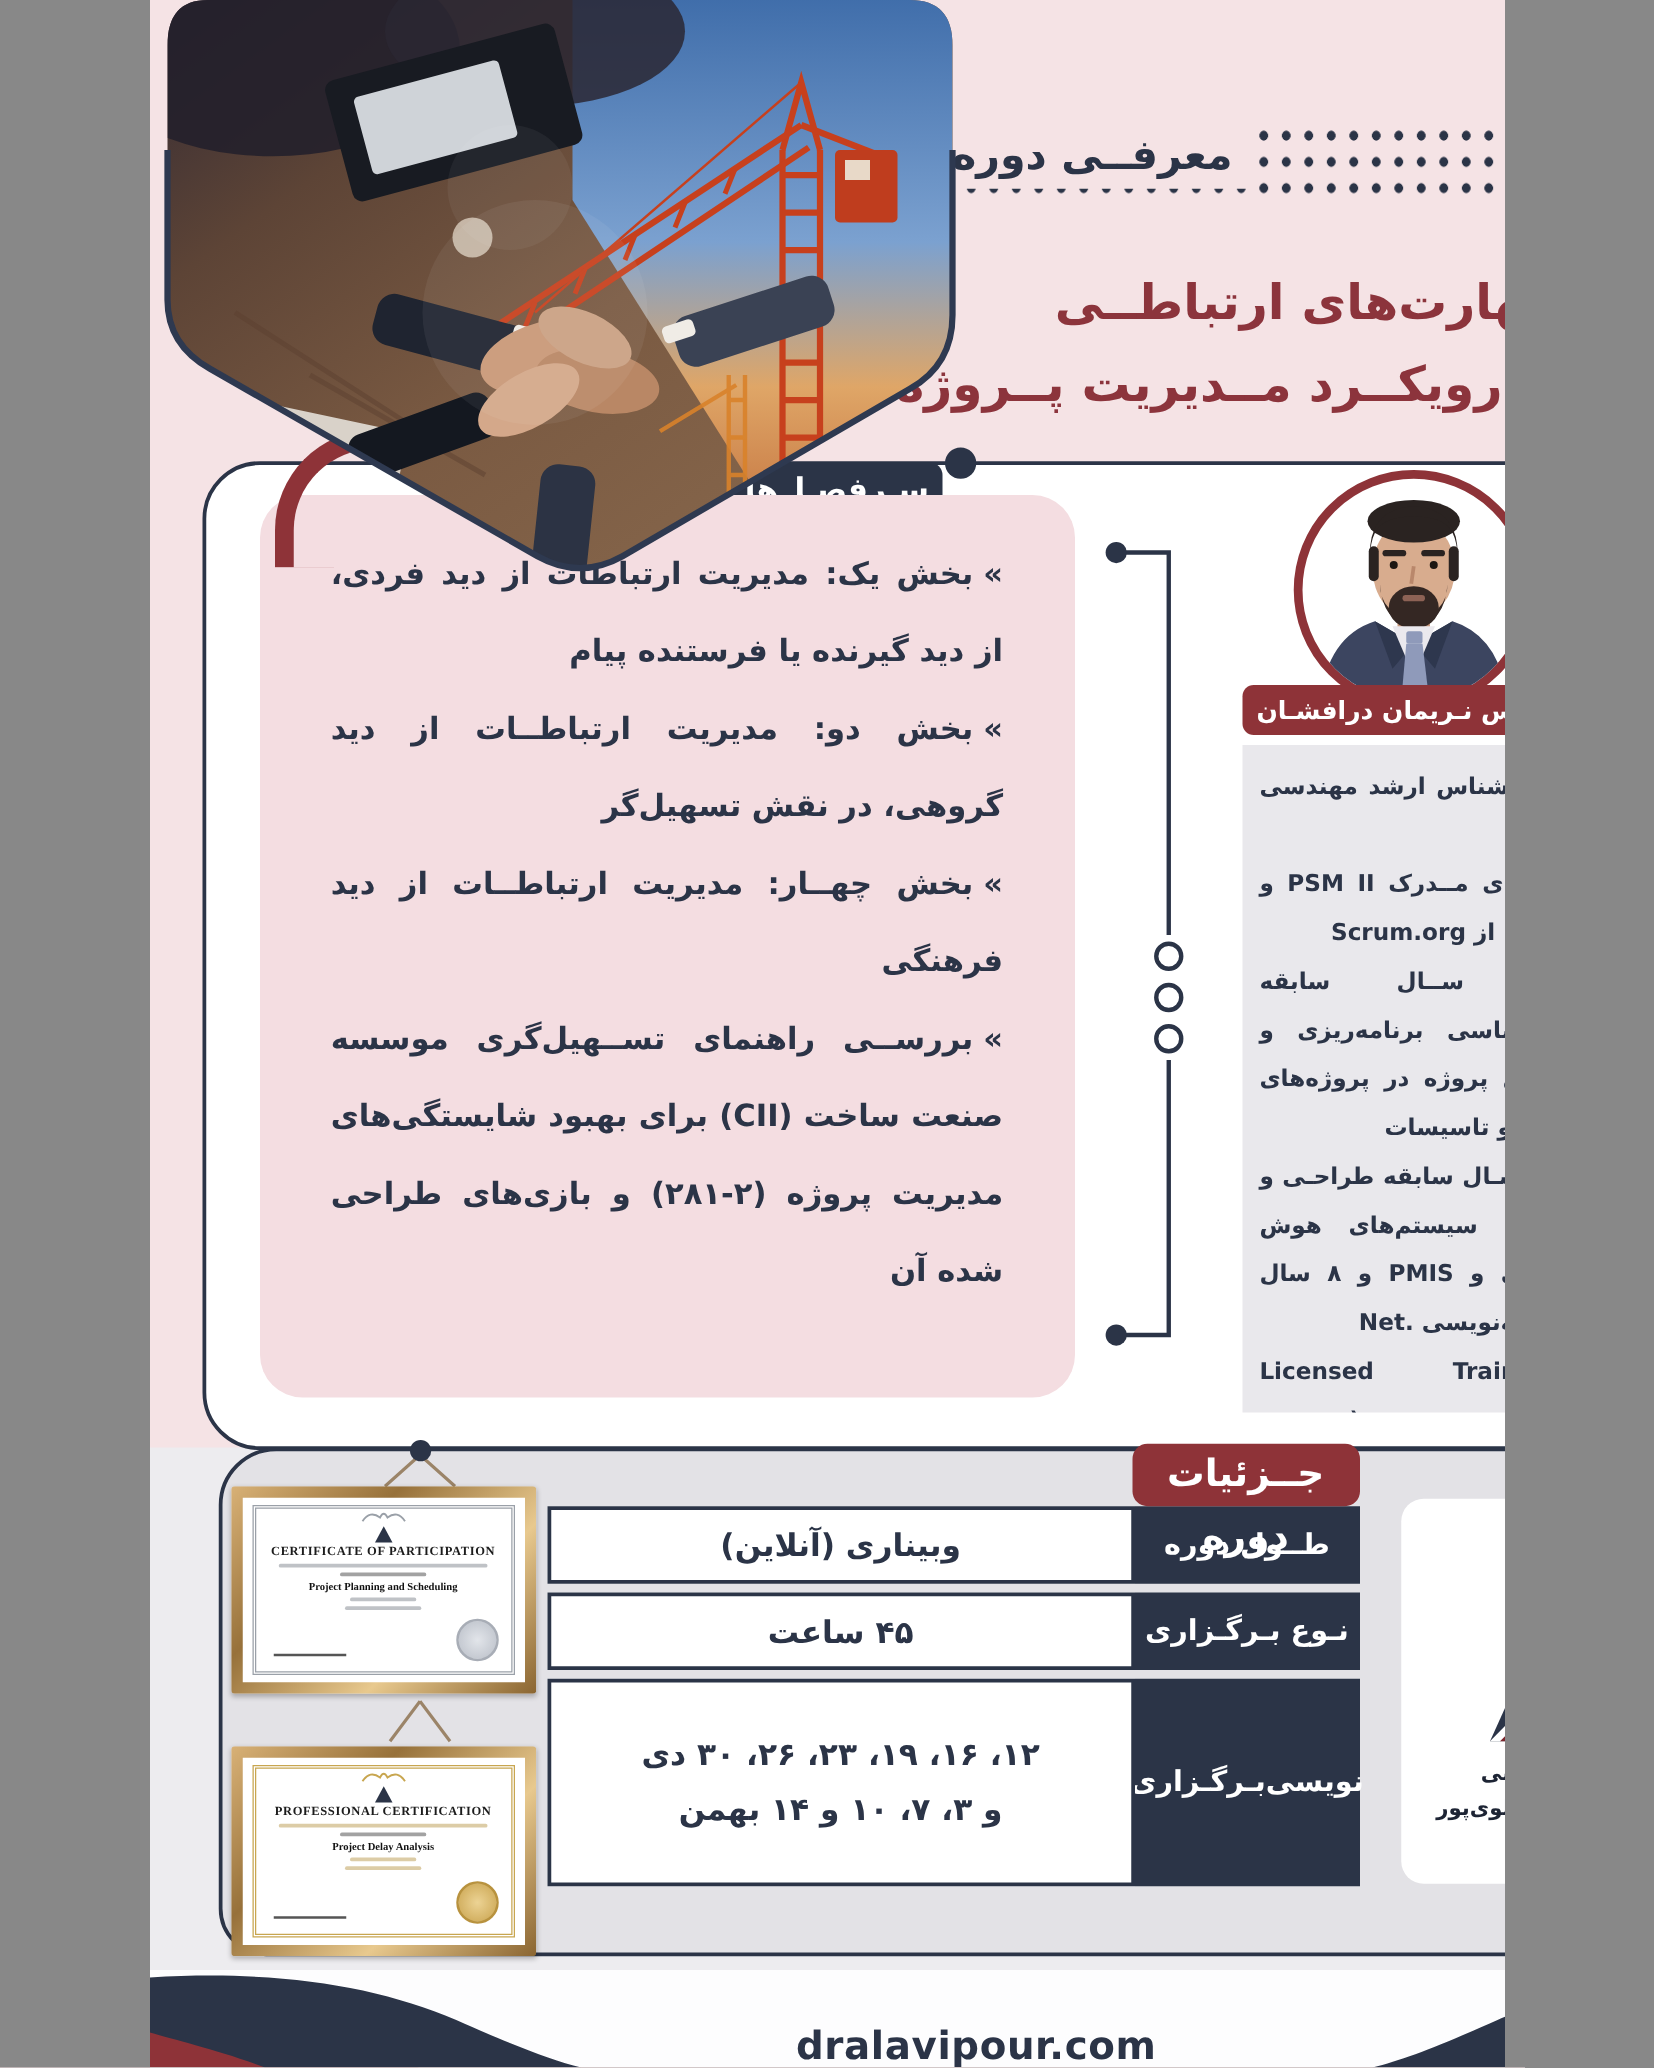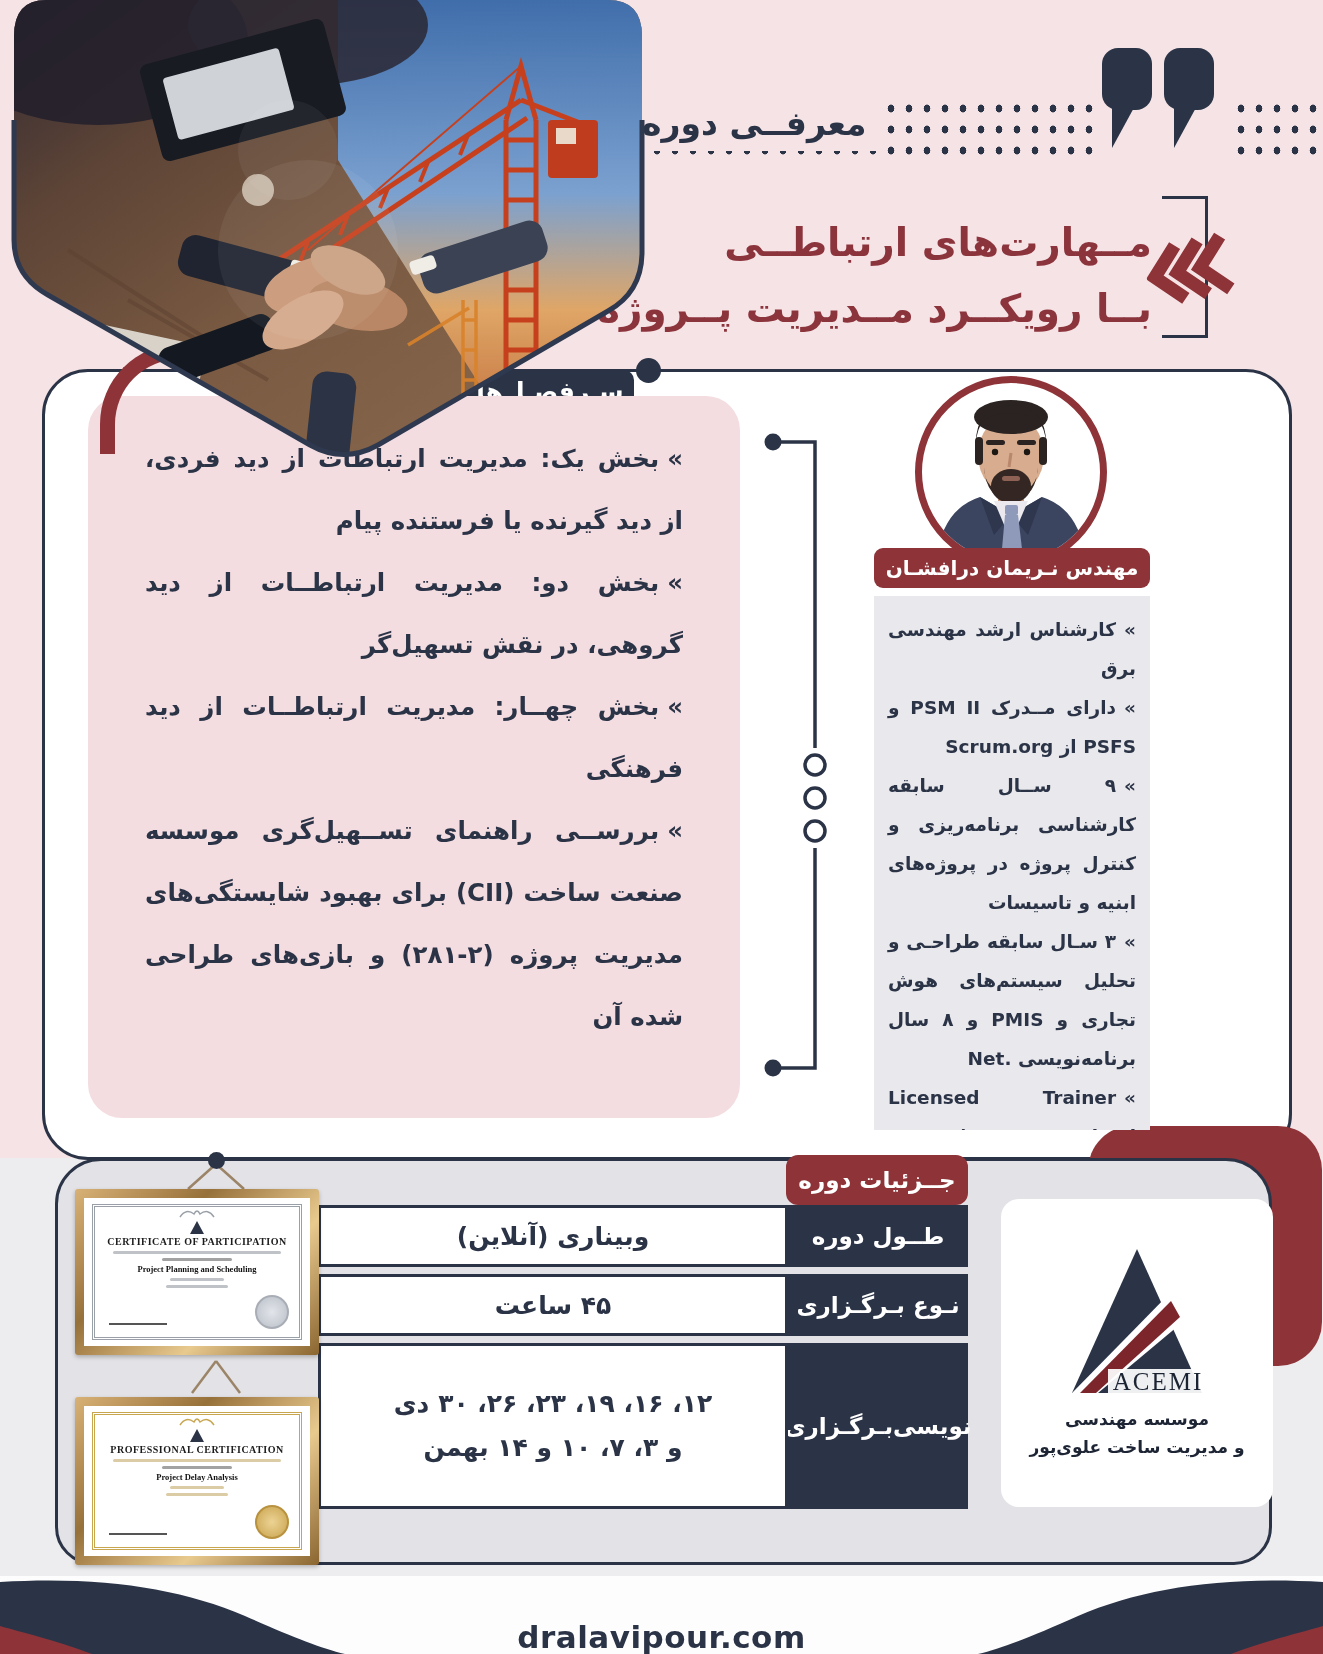--- a/index.html
+++ b/index.html
@@ -1,18 +1,18 @@
 <!DOCTYPE html>
 <html lang="fa"><head>
 <meta charset="utf-8">
 <style>
   * { margin:0; padding:0; box-sizing:border-box; }
   body { background:#888; }
   .page {
-    position:relative; width:1323px; height:1654px; margin:0 auto;
+    position:relative; width:1084px; height:1654px; margin:0 auto;
     background:#f5e3e5; overflow:hidden;
     font-family:"DejaVu Sans", sans-serif; color:#2b3447;
   }
   
   .collage { position:absolute; left:8px; top:0; z-index:5; }
   .red-arc {
     position:absolute; left:100px; top:344px; width:250px; height:110px; z-index:4;
     border-top:15px solid #8e3338; border-left:15px solid #8e3338;
     border-top-left-radius:80px;
   }
@@ -83,38 +83,38 @@
   
   .lower-strip { position:absolute; left:0; top:1158px; width:1323px; height:418px; background:#edecef; z-index:1; }
   .red-corner { position:absolute; left:1088px; top:1126px; width:234px; height:240px; background:#8e3338; border-radius:44px; z-index:2; }
   .details-section {
     position:absolute; left:55px; top:1158px; width:1217px; height:407px; z-index:3;
     background:#e3e2e6; border:3px solid #2b3447; border-radius:46px 46px 38px 38px;
   }
   .details-badge {
     position:absolute; left:728px; top:-6px; width:182px; height:50px; z-index:2;
     background:#8e3338; border-radius:12px; color:#fff; text-align:center;
-    font-size:23px; font-weight:800; line-height:50px; direction:rtl;
+    font-size:30px; font-weight:800; line-height:50px; direction:rtl;
   }
   .hdr-col { position:absolute; left:730px; top:44px; width:180px; display:flex; flex-direction:column; gap:7px; }
   .hcell {
     background:#2b3447; color:#fff; font-size:23px; font-weight:800; direction:rtl;
     display:flex; align-items:center; justify-content:center;
   }
   .val-col { position:absolute; left:260px; top:44px; width:470px; display:flex; flex-direction:column; gap:7px; }
   .vcell {
     background:#fff; border:3px solid #2b3447; color:#2b3447;
     font-size:25px; font-weight:800; direction:rtl; text-align:center;
     display:flex; flex-direction:column; align-items:center; justify-content:center;
   }
   .h62 { height:62px; } .h166 { height:166px; }
   .vcell .dline { line-height:44px; }
   
   .cert {
-    position:absolute; left:17px; width:244px;
+    position:absolute; left:7px; width:244px;
     border:9px solid transparent; border-radius:3px;
     background:linear-gradient(#fff,#fff) padding-box,
                linear-gradient(135deg,#d8b176,#97713a,#e8c98e,#8a6531) border-box;
     box-shadow:0 2px 4px rgba(0,0,0,.25);
     padding:6px 8px;
   }
   .cert-inner {
     height:100%; display:flex; flex-direction:column; align-items:center;
     font-family:"Liberation Serif", serif; position:relative;
   }

